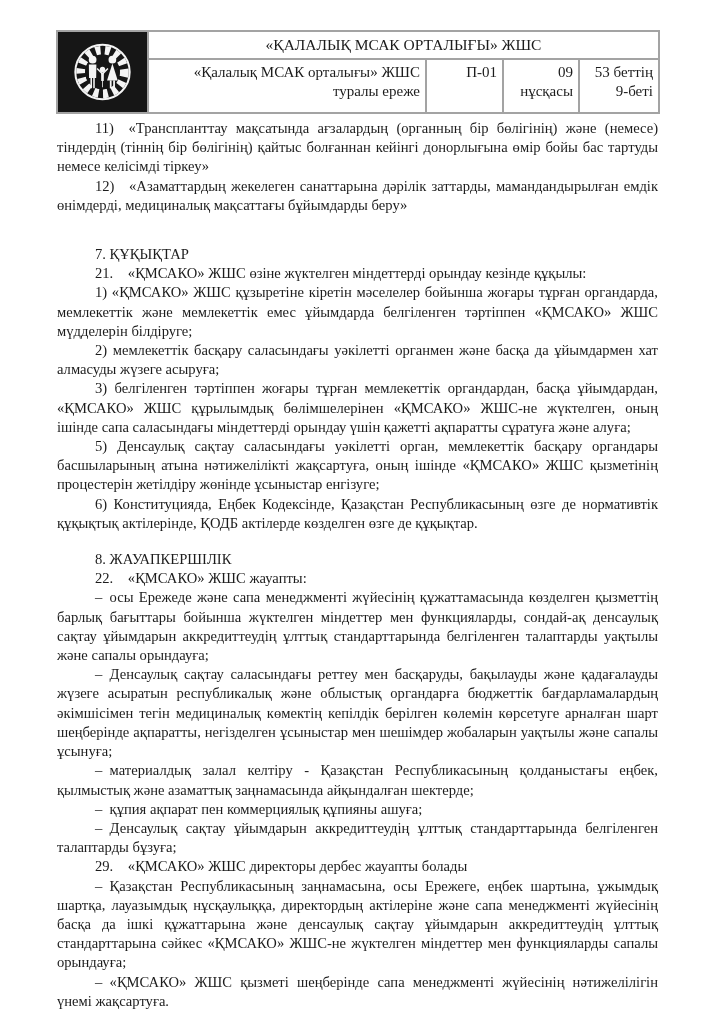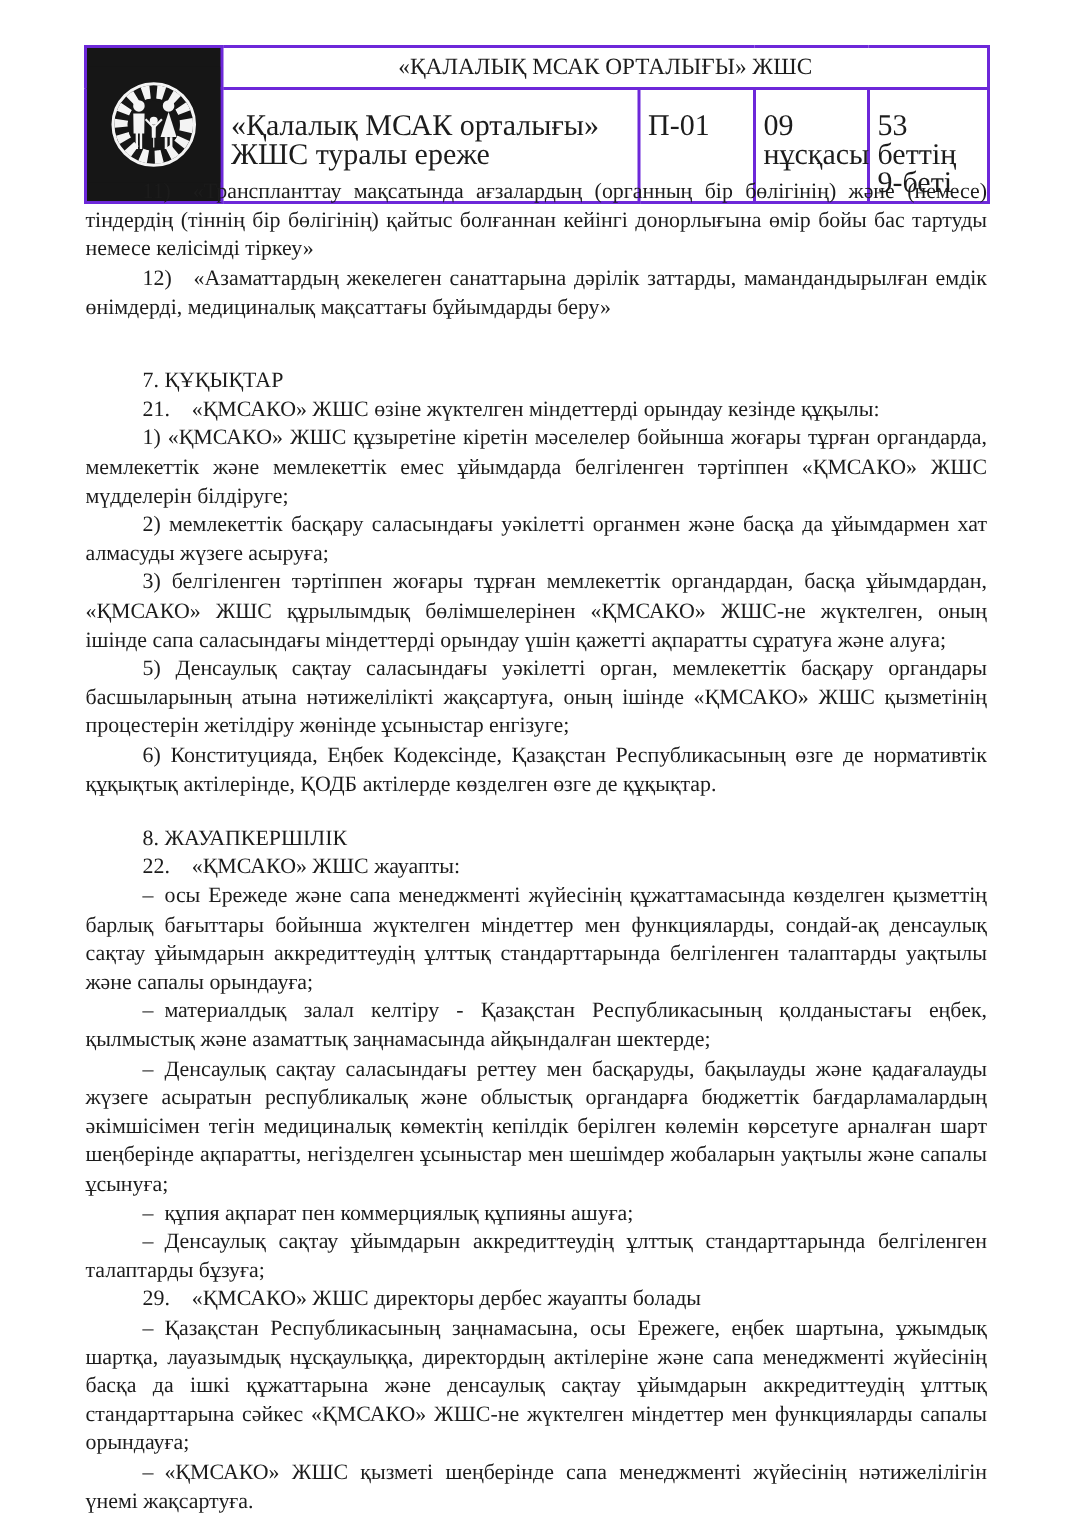--- a/index.html
+++ b/index.html
@@ -6,31 +6,31 @@
   .page {
     position:relative; width:715px; height:1024px; margin:0 auto;
     background:#ffffff; overflow:hidden;
     font-family:"Liberation Serif","DejaVu Serif",serif;
     color:#1c1c1c;
   }
   table.header-table {
     position:absolute; left:56px; top:30px; width:602px;
     border-collapse:collapse; table-layout:fixed;
   }
-  table.header-table td { border:2px solid #6d28d9; padding:0; }
+  table.header-table td { border:2px solid #a3a3a3; padding:0; }
   td.logo-cell { padding:0; background:#161616; }
   .logo { display:block; width:100%; height:78px; }
   .logo svg { display:block; width:100%; height:100%; }
   td.org-title {
     text-align:center; vertical-align:middle;
     font-size:15.5px; height:26px; padding:1px 4px;
   }
   tr.meta-row td {
-    text-align:left; vertical-align:top;
-    font-size:20px; line-height:19px; padding:15px 5px 2px 5px; height:47px;
+    text-align:right; vertical-align:top;
+    font-size:15px; line-height:19px; padding:3px 5px 2px 5px; height:47px;
   }
   .content {
     position:absolute; left:57px; top:119px; width:601px;
     font-size:14.6px; line-height:19.2px; text-align:justify;
   }
   .content p.para { margin:0; text-indent:38px; }
   .content p.heading { font-weight:normal; }
   .content p.heading-0 { margin-top:30px; }
   .content p.heading-1 { margin-top:17px; }
 </style>
@@ -88,22 +88,22 @@
       <p class="para heading heading-0">7. ҚҰҚЫҚТАР</p>
       <p class="para">21. «ҚМСАКО» ЖШС өзіне жүктелген міндеттерді орындау кезінде құқылы:</p>
       <p class="para">1) «ҚМСАКО» ЖШС құзыретіне кіретін мәселелер бойынша жоғары тұрған органдарда, мемлекеттік және мемлекеттік емес ұйымдарда белгіленген тәртіппен «ҚМСАКО» ЖШС мүдделерін білдіруге;</p>
       <p class="para">2) мемлекеттік басқару саласындағы уәкілетті органмен және басқа да ұйымдармен хат алмасуды жүзеге асыруға;</p>
       <p class="para">3) белгіленген тәртіппен жоғары тұрған мемлекеттік органдардан, басқа ұйымдардан, «ҚМСАКО» ЖШС құрылымдық бөлімшелерінен «ҚМСАКО» ЖШС-не жүктелген, оның ішінде сапа саласындағы міндеттерді орындау үшін қажетті ақпаратты сұратуға және алуға;</p>
       <p class="para">5) Денсаулық сақтау саласындағы уәкілетті орган, мемлекеттік басқару органдары басшыларының атына нәтижелілікті жақсартуға, оның ішінде «ҚМСАКО» ЖШС қызметінің процестерін жетілдіру жөнінде ұсыныстар енгізуге;</p>
       <p class="para">6) Конституцияда, Еңбек Кодексінде, Қазақстан Республикасының өзге де нормативтік құқықтық актілерінде, ҚОДБ актілерде көзделген өзге де құқықтар.</p>
       <p class="para heading heading-1">8. ЖАУАПКЕРШІЛІК</p>
       <p class="para">22. «ҚМСАКО» ЖШС жауапты:</p>
       <p class="para">– осы Ережеде және сапа менеджменті жүйесінің құжаттамасында көзделген қызметтің барлық бағыттары бойынша жүктелген міндеттер мен функцияларды, сондай-ақ денсаулық сақтау ұйымдарын аккредиттеудің ұлттық стандарттарында белгіленген талаптарды уақтылы және сапалы орындауға;</p>
+      <p class="para">– Денсаулық сақтау саласындағы реттеу мен басқаруды, бақылауды және қадағалауды жүзеге асыратын республикалық және облыстық органдарға бюджеттік бағдарламалардың әкімшісімен тегін медициналық көмектің кепілдік берілген көлемін көрсетуге арналған шарт шеңберінде ақпаратты, негізделген ұсыныстар мен шешімдер жобаларын уақтылы және сапалы ұсынуға;</p>
       <p class="para">– материалдық залал келтіру - Қазақстан Республикасының қолданыстағы еңбек, қылмыстық және азаматтық заңнамасында айқындалған шектерде;</p>
-      <p class="para">– Денсаулық сақтау саласындағы реттеу мен басқаруды, бақылауды және қадағалауды жүзеге асыратын республикалық және облыстық органдарға бюджеттік бағдарламалардың әкімшісімен тегін медициналық көмектің кепілдік берілген көлемін көрсетуге арналған шарт шеңберінде ақпаратты, негізделген ұсыныстар мен шешімдер жобаларын уақтылы және сапалы ұсынуға;</p>
       <p class="para">– құпия ақпарат пен коммерциялық құпияны ашуға;</p>
       <p class="para">– Денсаулық сақтау ұйымдарын аккредиттеудің ұлттық стандарттарында белгіленген талаптарды бұзуға;</p>
       <p class="para">29. «ҚМСАКО» ЖШС директоры дербес жауапты болады</p>
       <p class="para">– Қазақстан Республикасының заңнамасына, осы Ережеге, еңбек шартына, ұжымдық шартқа, лауазымдық нұсқаулыққа, директордың актілеріне және сапа менеджменті жүйесінің басқа да ішкі құжаттарына және денсаулық сақтау ұйымдарын аккредиттеудің ұлттық стандарттарына сәйкес «ҚМСАКО» ЖШС-не жүктелген міндеттер мен функцияларды сапалы орындауға;</p>
       <p class="para">– «ҚМСАКО» ЖШС қызметі шеңберінде сапа менеджменті жүйесінің нәтижелілігін үнемі жақсартуға.</p>
     </div>
 
 </div>
 
 </body></html>

